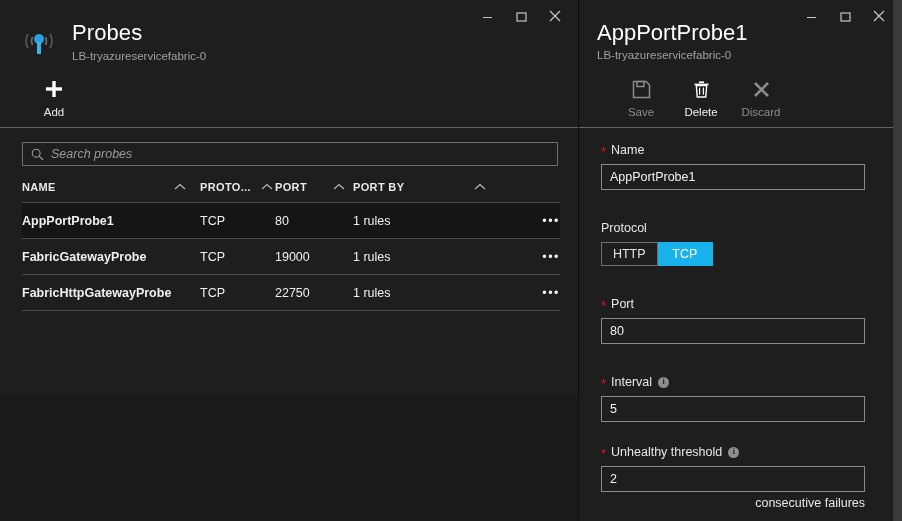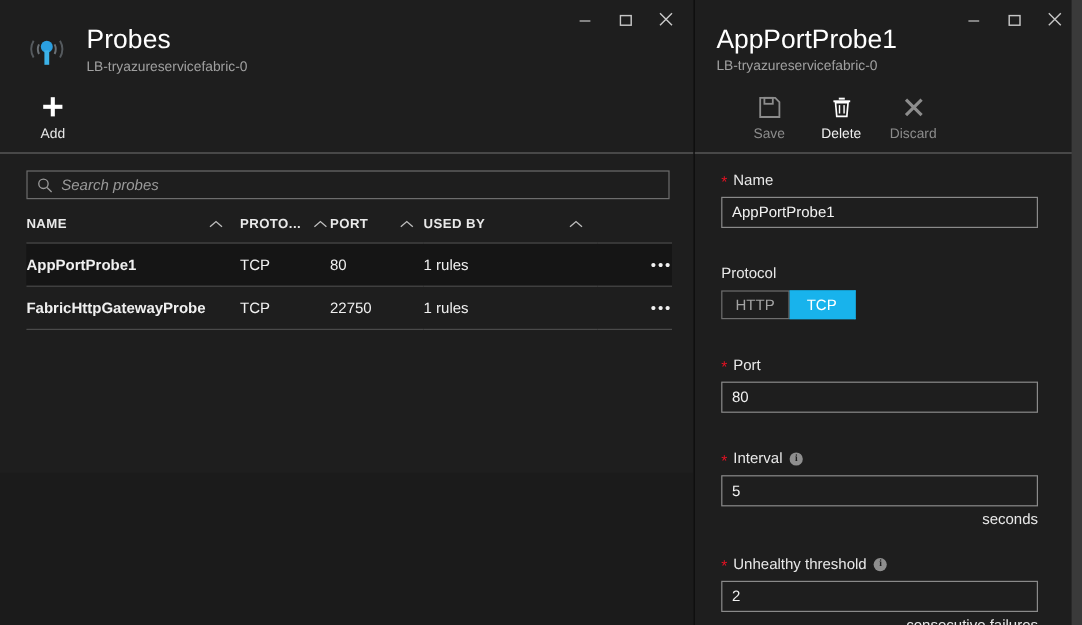--- a/index.html
+++ b/index.html
@@ -61,21 +61,21 @@
   }
   .titletext { margin-left: 12px; }
   .blade-title {
     font-size: 22px; color: #ffffff; font-weight: 400;
     line-height: 26px; letter-spacing: .1px;
   }
   .blade-sub {
     font-size: 11.5px; color: #a0a0a0; margin-top: 3px;
     line-height: 14px;
   }
-  .cmdbar { display: flex; padding-left: 16px; margin-top: 12px; }
+  .cmdbar { display: flex; padding-left: 26px; margin-top: 12px; }
   .cmd {
     width: 56px;
     display: flex; flex-direction: column; align-items: center;
     cursor: default;
   }
   .cmd .glyph { height: 26px; display: flex; align-items: center; justify-content: center; }
   .cmd .cmdlabel { font-size: 11.5px; color: #e8e8e8; margin-top: 4px; }
 
   .hdivider {
     position: absolute; left: 0; right: 0;
@@ -166,21 +166,21 @@
   }
   .suffix {
     width: 264px; text-align: right;
     font-size: 12.5px; color: #e8e8e8;
     margin-top: 4px;
   }
   .toggle { display: flex; width: 112px; height: 24px; }
   .toggle .opt {
     flex: 1;
     display: flex; align-items: center; justify-content: center;
-    font-size: 12.5px; color: #a3a3a3;
+    font-size: 12.5px; color: #e5e5e5;
     border: 1px solid #6e6e6e;
     background: #1e1e1e;
     cursor: default;
   }
   .toggle .opt + .opt { border-left: 0; }
   .toggle .opt.active {
     background: #18b3ec; color: #ffffff; border-color: #18b3ec;
   }
   .spacer-md { height: 22px; }
   .spacer-sm { height: 14px; }
@@ -298,40 +298,47 @@
                 <span>PORT</span>
                 <span class="sortchev">
                   <svg width="12" height="8" viewBox="0 0 12 8">
                       <path d="M1 6 L6 1.6 L11 6" fill="none" stroke="currentColor" stroke-width="1.1"></path>
                     </svg>
                 </span>
               </div>
             </th>
             <th>
               <div class="thinner" style="padding-right:12px">
-                <span>USED BY</span>
+                <span>PORT BY</span>
                 <span class="sortchev">
                   <svg width="12" height="8" viewBox="0 0 12 8">
                       <path d="M1 6 L6 1.6 L11 6" fill="none" stroke="currentColor" stroke-width="1.1"></path>
                     </svg>
                 </span>
               </div>
             </th>
             <th></th>
           </tr>
         </thead>
         <tbody>
           <tr class="selected">
             <td class="c-name">AppPortProbe1</td>
             <td class="c-proto">TCP</td>
             <td class="c-port">80</td>
             <td class="c-used">1 rules</td>
             <td class="c-dots">•••</td>
           </tr>
           <tr>
+            <td class="c-name">FabricGatewayProbe</td>
+            <td class="c-proto">TCP</td>
+            <td class="c-port">19000</td>
+            <td class="c-used">1 rules</td>
+            <td class="c-dots">•••</td>
+          </tr>
+          <tr>
             <td class="c-name">FabricHttpGatewayProbe</td>
             <td class="c-proto">TCP</td>
             <td class="c-port">22750</td>
             <td class="c-used">1 rules</td>
             <td class="c-dots">•••</td>
           </tr>
         </tbody>
       </table>
     </div>
   </div>
@@ -429,21 +436,20 @@
 
       <div class="spacer-md"></div>
 
       <div class="field">
         <div class="flabel">
           <span class="req">*</span>
           <span>Interval</span>
           <span class="infoicon">i</span>
         </div>
         <input class="tbox" type="text" value="5" style="">
-        <div class="suffix">seconds</div>
       </div>
 
       <div class="spacer-sm"></div>
 
       <div class="field">
         <div class="flabel">
           <span class="req">*</span>
           <span>Unhealthy threshold</span>
           <span class="infoicon">i</span>
         </div>

